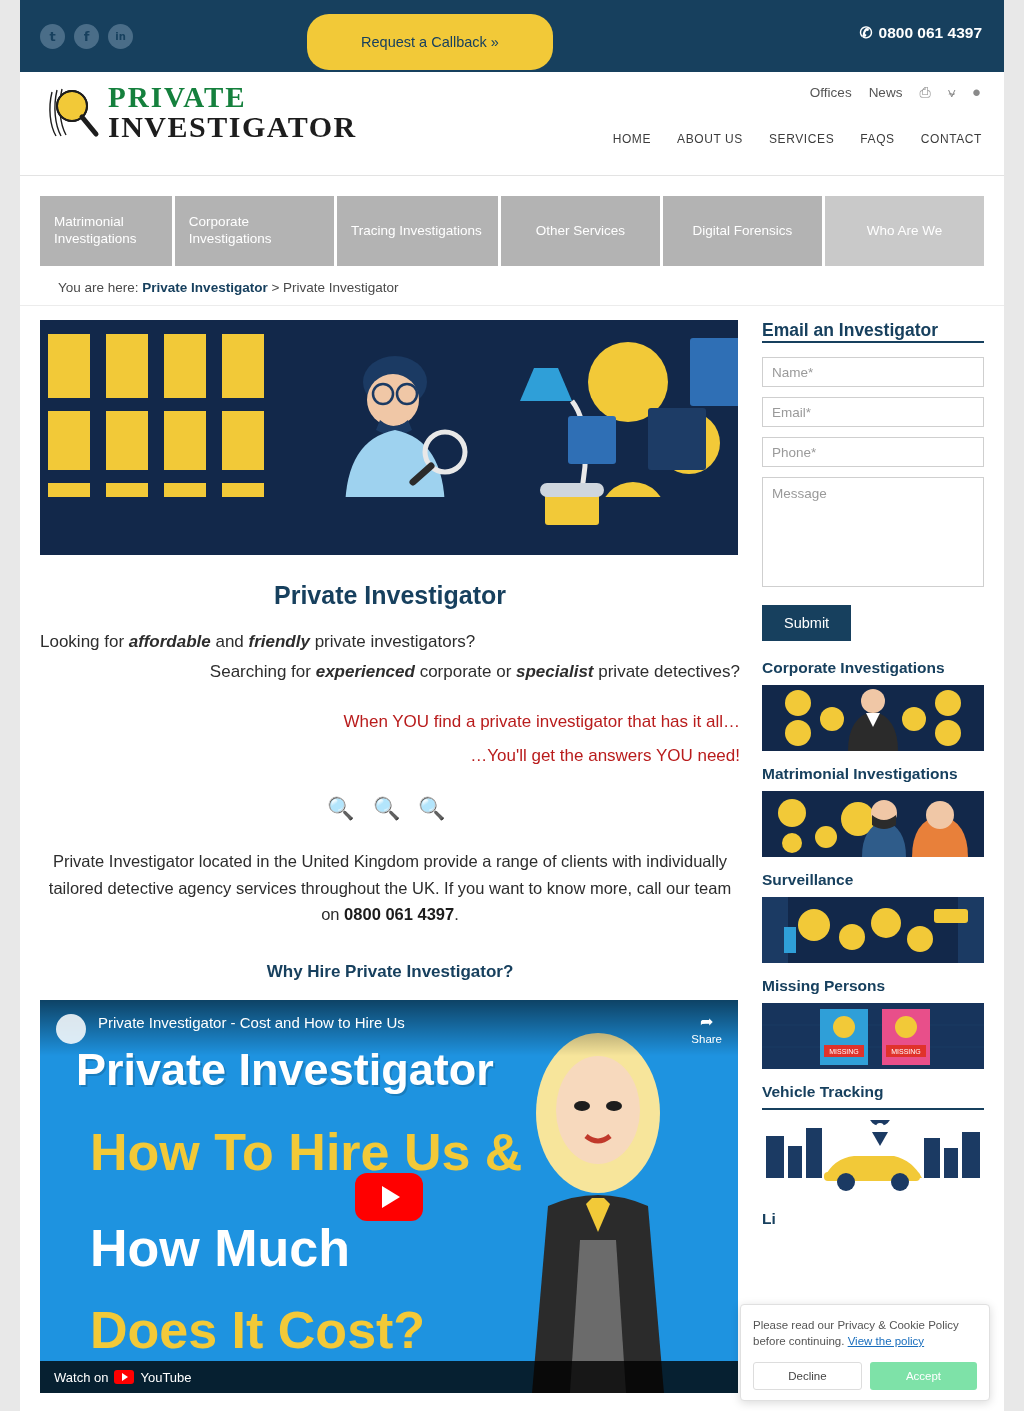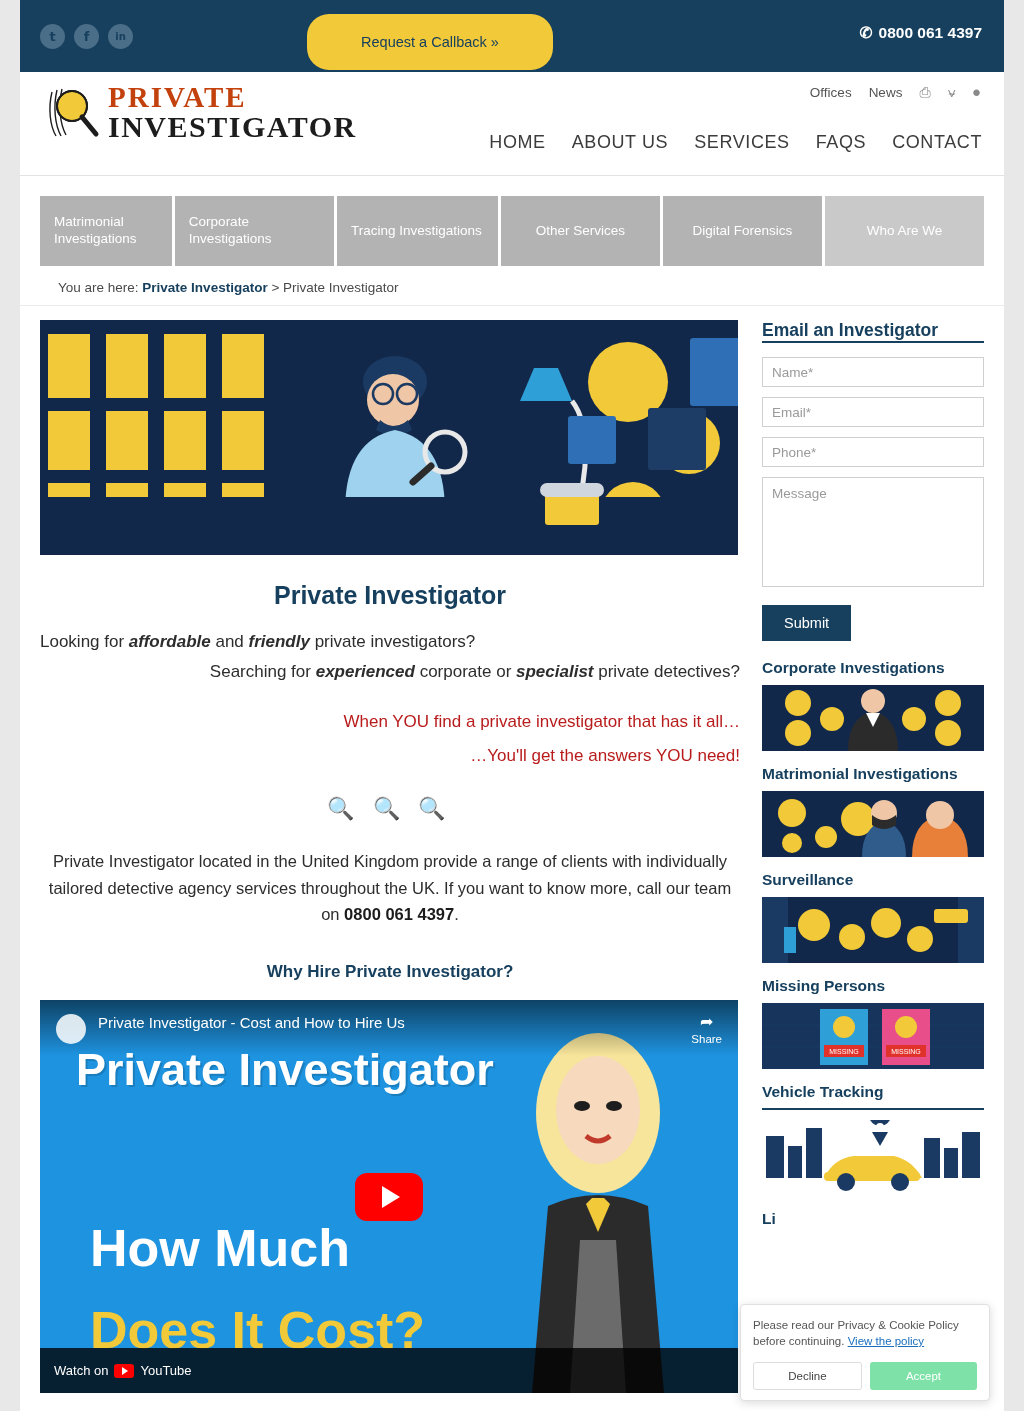--- a/index.html
+++ b/index.html
@@ -90,21 +90,21 @@
     width: 62px; height: 62px;
     position: relative;
     margin-right: 4px;
   }
   .logo-text {
     line-height: 0.95;
   }
   .logo-line1 {
     font-size: 29px;
     letter-spacing: 2px;
-    color: #c2410c;
+    color: #15803d;
     font-weight: bold;
     font-family: "Liberation Serif", serif;
   }
   .logo-line2 {
     font-size: 30px;
     letter-spacing: 1.5px;
     color: #1d1d1d;
     font-weight: bold;
     font-family: "Liberation Serif", serif;
     margin-top: 1px;
@@ -119,21 +119,21 @@
     color: #555;
     font-size: 13.5px;
   }
   .utility-row .u-icon { color: #8a8a8a; font-size: 14px; cursor: pointer; }
   .mainnav {
     position: absolute;
     right: 22px;
     top: 60px;
     display: flex;
     gap: 26px;
-    font-size: 18px;
+    font-size: 12px;
     letter-spacing: 0.6px;
     color: #3c3c3c;
   }
   .mainnav span { cursor: pointer; }
 
   
   .tabs {
     display: flex;
     gap: 3px;
     padding: 20px 20px 0 20px;
@@ -259,21 +259,21 @@
   }
   .play-btn:after {
     content: ""; border-left: 18px solid #fff;
     border-top: 11px solid transparent; border-bottom: 11px solid transparent;
     margin-left: 4px;
   }
   .woman {
     position: absolute; right: 60px; top: 18px; width: 160px; height: 375px;
   }
   .yt-bottom {
-    position: absolute; left: 0; bottom: 0; width: 100%; height: 45px;
+    position: absolute; left: 0; bottom: 0; width: 100%; height: 32px;
     background: rgba(0,0,0,0.78); color: #fff; font-size: 13px;
     display: flex; align-items: center; padding-left: 14px; gap: 6px;
   }
   .yt-mini {
     width: 20px; height: 14px; background: #ff0000; border-radius: 3px;
     display: inline-flex; align-items: center; justify-content: center;
   }
   .yt-mini:after {
     content:""; border-left: 6px solid #fff; border-top: 4px solid transparent;
     border-bottom: 4px solid transparent; margin-left: 1px;
@@ -513,20 +513,21 @@
             <ellipse cx="80" cy="92" rx="42" ry="54" fill="#f7d9bd"></ellipse>
             <ellipse cx="64" cy="88" rx="8" ry="5" fill="#1d1d1d"></ellipse>
             <ellipse cx="96" cy="88" rx="8" ry="5" fill="#1d1d1d"></ellipse>
             <path d="M68,118 q12,10 24,0" stroke="#c0392b" stroke-width="5" fill="none"></path>
             <path d="M30,188 q50,-22 100,0 l16,187 l-132,0 z" fill="#2b2b2b"></path>
             <path d="M68,186 l12,28 l12,-28 l-6,-6 l-12,0 z" fill="#f2c938"></path>
             <path d="M62,222 l36,0 l10,153 l-56,0 z" fill="#6b6b6b"></path>
           </svg>
         </div>
         <div class="vid-title-big">Private Investigator</div>
+        <div class="vid-l2">How To Hire Us &amp;</div>
         <div class="vid-l3">How Much</div>
         <div class="vid-l4">Does It Cost?</div>
         <div class="yt-top">
           <div class="yt-logo"></div>
           <span>Private Investigator - Cost and How to Hire Us</span>
           <div class="yt-share">
             <span class="sh-ico">➦</span>
             <span>Share</span>
           </div>
         </div>

